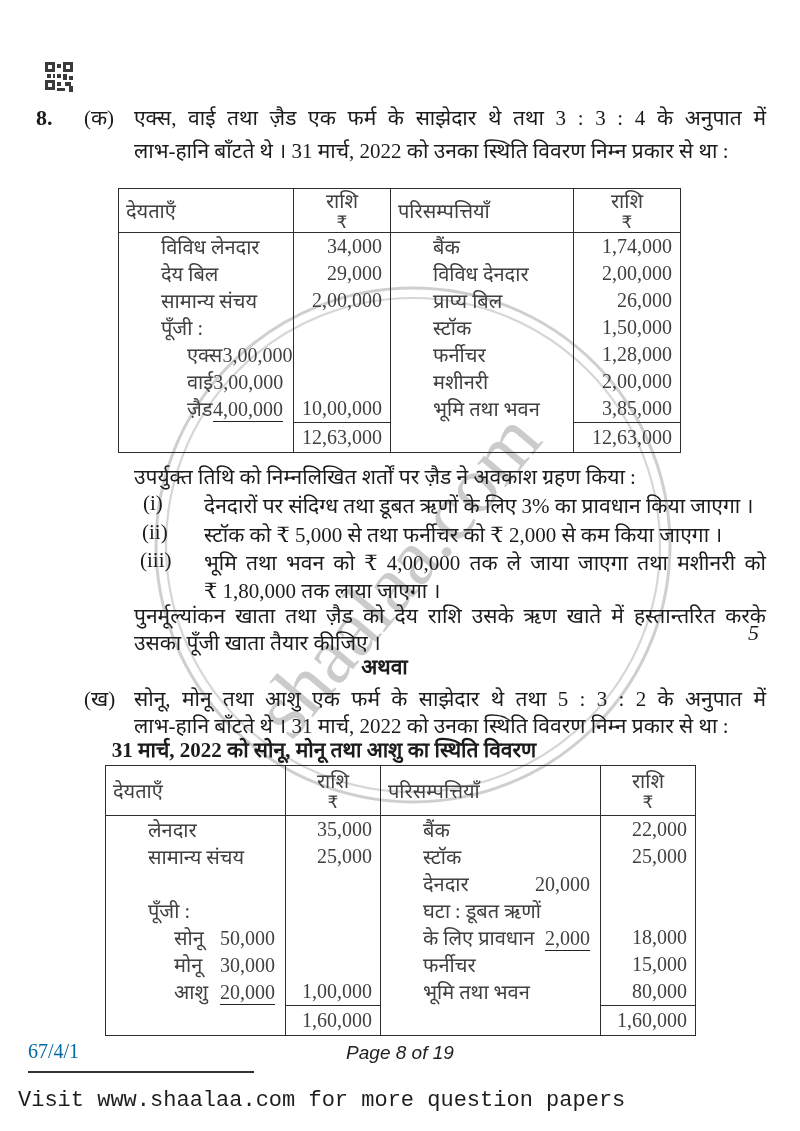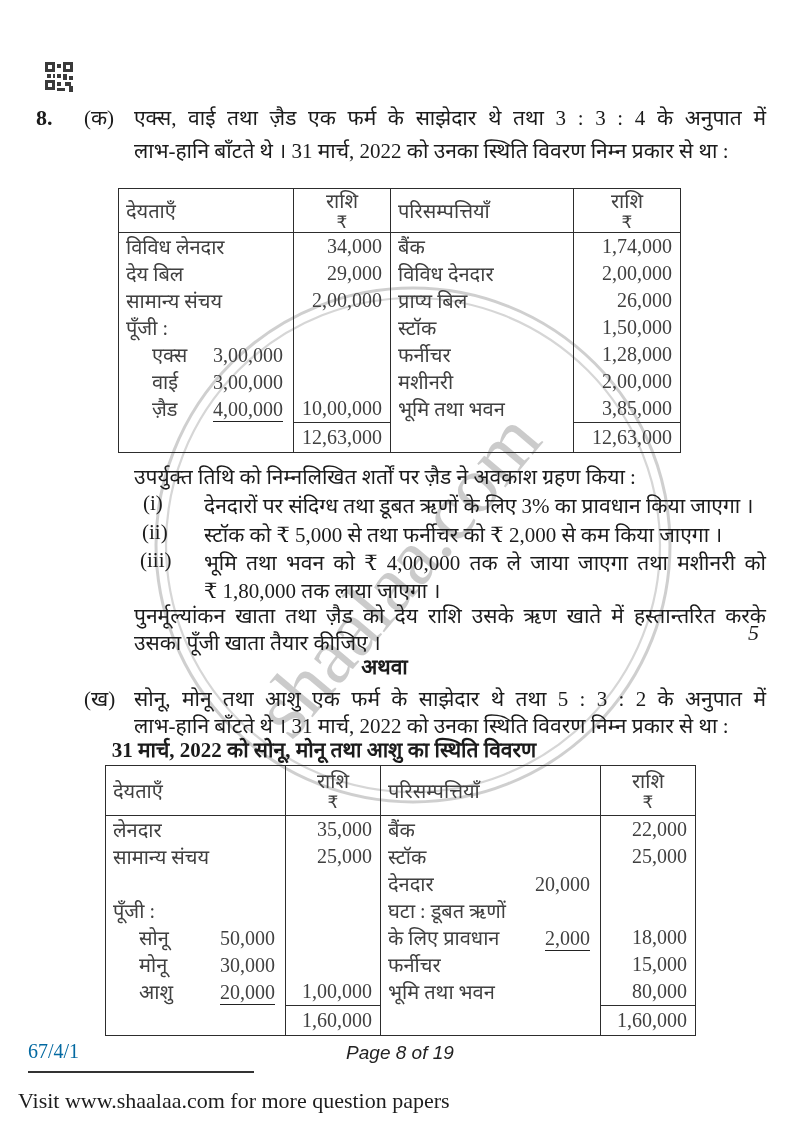--- a/index.html
+++ b/index.html
@@ -28,34 +28,34 @@
   .th-l { text-align:left; padding-left:7px !important; font-size:20px; }
   .th-c { text-align:center; }
   .th-c .r1 { display:block; line-height:22px; }
   .th-c .r2 { display:block; line-height:20px; font-family:"DejaVu Sans",sans-serif; font-size:17px; }
   tr.bsr { height:27px; }
   tr.bsr2 { height:26px; }
   tr.bstot { height:30px; }
   td.amt { text-align:right; padding-right:8px !important; }
   td.tot { border-top:1.7px solid #2d2d2d; }
   .pair { display:flex; justify-content:space-between; align-items:baseline;
-    padding-left:7px; padding-right:10px; white-space:nowrap; }
+    padding-left:7px; padding-right:10px; white-space:nowrap;margin-left:35px; }
   .pair .nm { flex:0 0 auto; }
   .pair .sub { flex:0 0 auto; }
   .ind { padding-left:26px; }
   .u { border-bottom:1.6px solid #222; }
 
   .cond-label { font-size:21px; }
   .marks { font-size:22px; font-style:italic; }
 
   .footer-code { font-family:Liberation Serif, serif;
     font-size:20px; color:#0369a1; border-bottom:2px solid #333; padding-bottom:8px; }
   .footer-page { font-family:"Liberation Sans","DejaVu Sans",sans-serif;
     font-style:italic; font-size:19px; color:#222; }
-  .bottom-bar { font-family:Liberation Serif, serif;
+  .bottom-bar { font-family:Liberation Mono, monospace;
     font-size:22px; color:#1d1d1d; }
 </style>
 </head>
 <body>
 
 <div class="page">
 
   <svg class="wm" width="800" height="1131" viewBox="0 0 800 1131">
     <circle cx="413" cy="545" r="257" fill="none" stroke="#c7c7c7" stroke-width="3" opacity="0.85"></circle>
     <circle cx="413" cy="545" r="247" fill="none" stroke="#cccccc" stroke-width="2.2" opacity="0.8"></circle>

